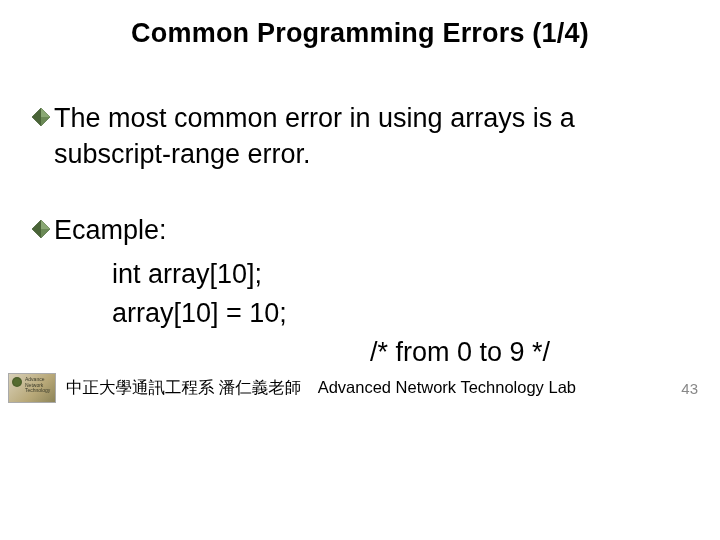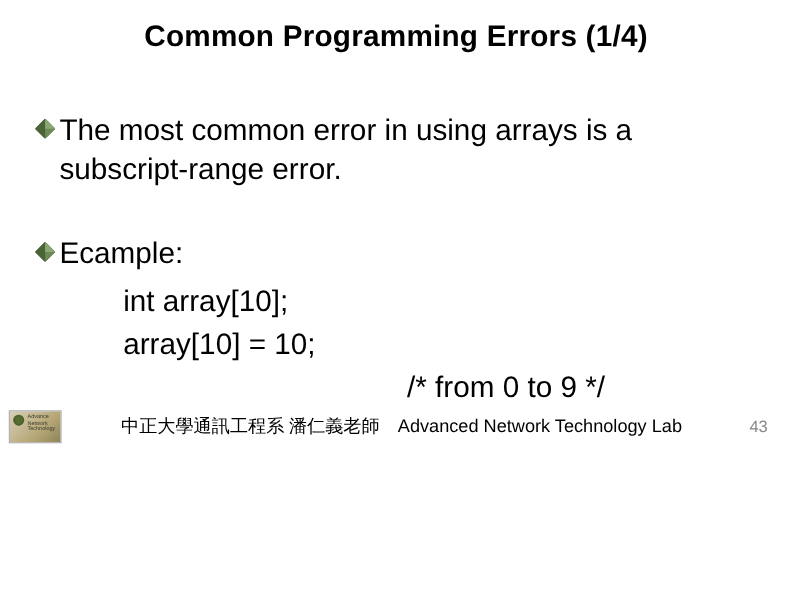--- a/index.html
+++ b/index.html
@@ -62,21 +62,20 @@
     line-height: 1.45;
   }
   .footer {
     position: absolute;
     left: 0;
     right: 0;
     bottom: 12px;
     display: flex;
     align-items: center;
     padding: 0 18px 0 8px;
-    gap: 44px;
   }
   .logo {
     width: 48px;
     height: 30px;
     background: linear-gradient(135deg, #d8d0b8 0%, #b8a878 60%, #8c8458 100%);
     border: 1px solid #aaa;
     margin-right: 10px;
     position: relative;
     flex: 0 0 48px;
   }

